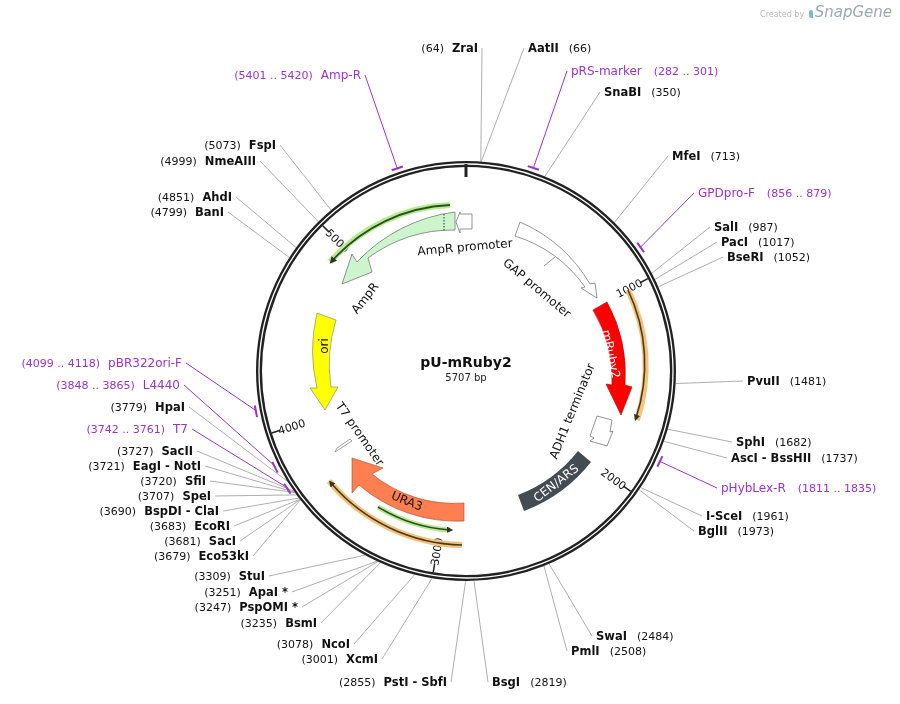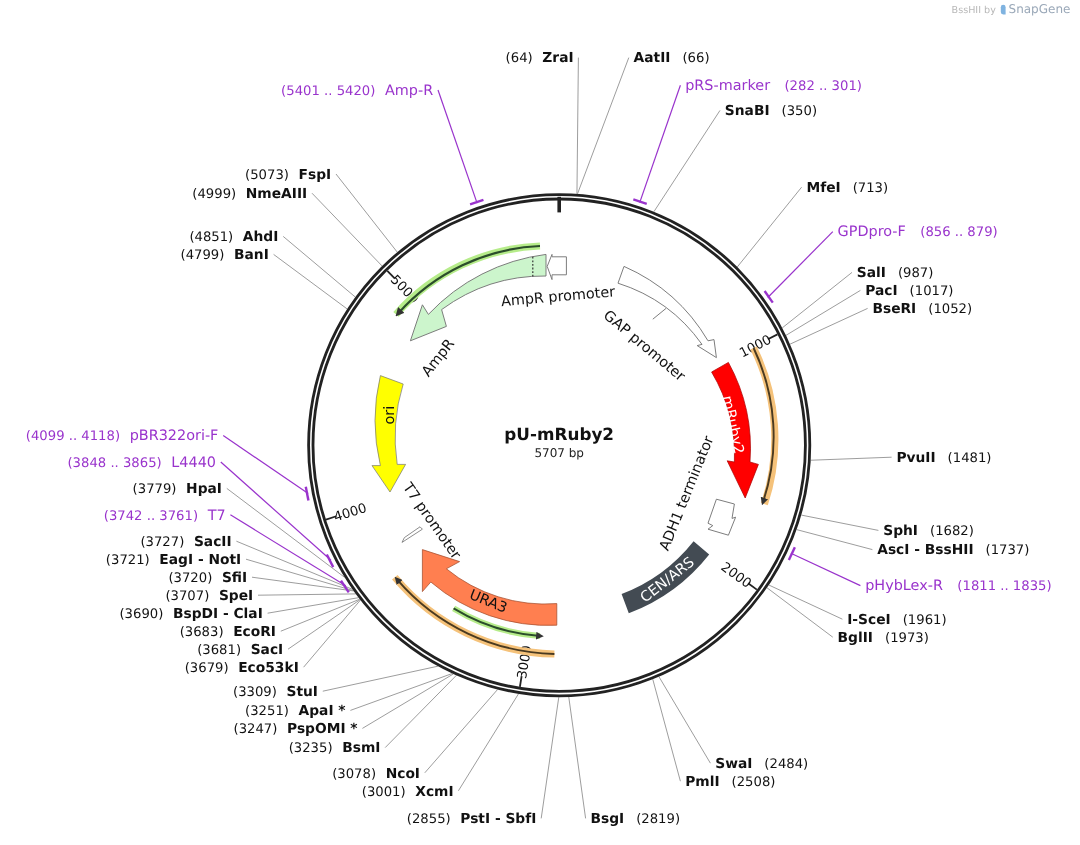--- a/index.html
+++ b/index.html
@@ -1,27 +1,27 @@
 <!DOCTYPE html>
 <html><head>
 <meta charset="utf-8">
 <style>
   html,body{margin:0;padding:0;background:#fff;}
   body{width:900px;height:704px;position:relative;overflow:hidden;font-family:"DejaVu Sans","Liberation Sans",sans-serif;}
   #map{position:absolute;left:0;top:0;width:900px;height:704px;}
   .credit{position:absolute;right:8px;top:3px;font-size:8px;color:#b8b8b8;font-family:"DejaVu Sans",sans-serif;}
-  .credit .brand{color:#9aa8b8;font-size:10px;}
+  .credit .brand{color:#9aa8b8;font-size:15px;font-style:italic;}
   .credit .logo{display:inline-block;width:4px;height:8px;background:#7fb3e0;border-radius:2px 2px 0 2px;margin:0 2px;vertical-align:-1px;}
   text{font-family:"DejaVu Sans",sans-serif;}
 </style>
 </head>
 <body>
 
 <div class="credit">
-  <span>BssHII by</span>
+  <span>Created by</span>
   <span class="logo"></span><span class="brand">SnapGene</span>
 </div>
 
 <svg id="map" viewBox="0 0 900 704" xmlns="http://www.w3.org/2000/svg">
   <defs>
     <marker id="arrDark" viewBox="0 0 10 10" refX="5" refY="5" markerWidth="4" markerHeight="4" orient="auto">
         <path d="M0,0 L10,5 L0,10 z" fill="#333"></path>
       </marker>
   </defs>
   <g id="leaders">

